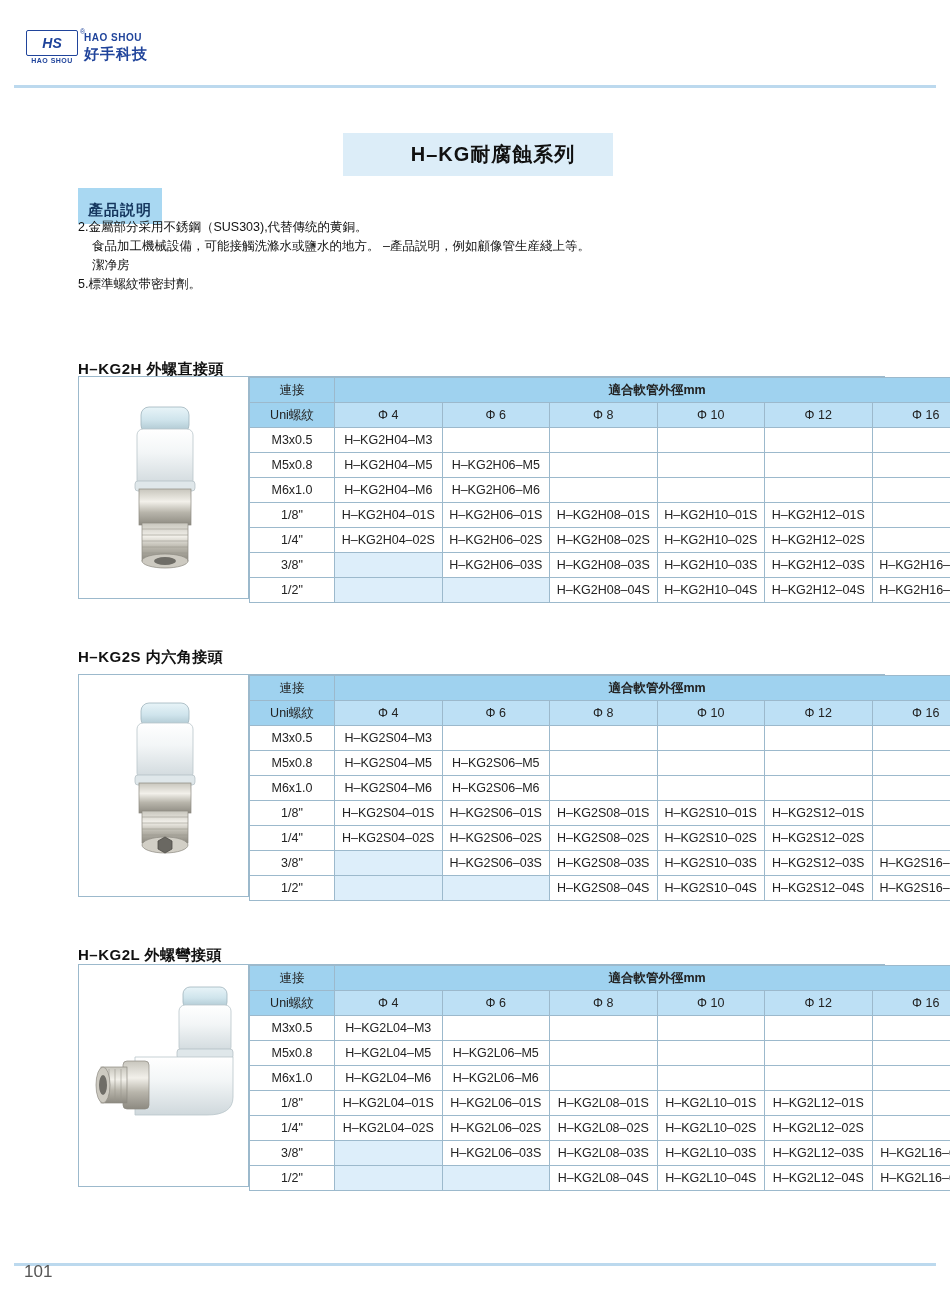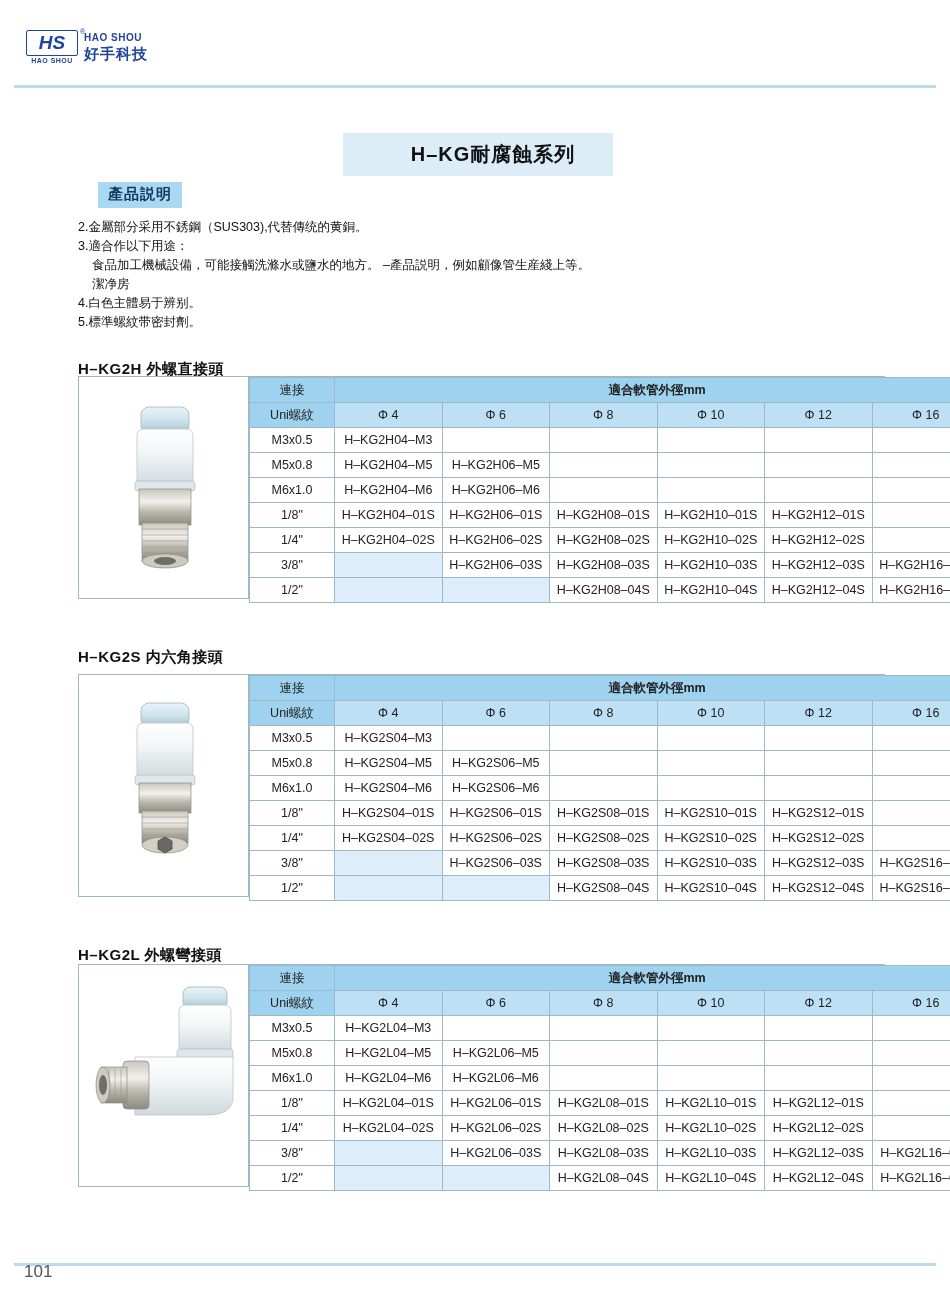--- a/index.html
+++ b/index.html
@@ -35,21 +35,21 @@
     width: 130px; height: 40px;
   }
   .logo-badge {
     position: absolute;
     left: 0; top: 0;
     width: 52px; height: 26px;
     background: #ffffff;
     border: 1px solid #20449b;
     color: #20449b;
     font-weight: bold;
-    font-size: 19px;
+    font-size: 14px;
     font-style: italic;
     line-height: 24px;
     text-align: center;
     border-radius: 2px;
   }
   .logo-sub {
     position: absolute;
     left: 0; top: 27px;
     width: 52px;
     font-size: 7px;
@@ -94,28 +94,27 @@
     line-height: 43px;
     text-align: center;
     font-size: 20px;
     font-weight: bold;
     color: #111111;
     letter-spacing: 1px;
   }
   
   .desc-tag {
     position: absolute;
-    left: 78px; top: 182px;
+    left: 78px; top: 188px;
     background: #a9d8f2;
     color: #15365e;
     font-size: 15px;
     font-weight: bold;
-    padding: 3px 10px 4px 10px;
+    padding: 13px 10px 4px 10px;
     letter-spacing: 1px;
-    margin-left: 20px;
   }
   .desc-list {
     position: absolute;
     left: 78px; top: 218px;
     width: 790px;
     font-size: 12.5px;
     line-height: 19px;
     color: #111111;
   }
   .desc-list div { white-space: pre; }
@@ -218,24 +217,22 @@
     </div>
     <div class="header-rule"></div>
   </div>
 
   <div class="title-band"></div>
   <div class="title-text">H–KG耐腐蝕系列</div>
 
   <div class="desc-tag">產品説明</div>
   <div class="desc-list">
     <div>2.金屬部分采用不銹鋼（SUS303),代替傳统的黄銅。</div>
-    <div>3.適合作以下用途：</div>
     <div class="desc-indent">食品加工機械設備，可能接觸洗滌水或鹽水的地方。 –產品説明，例如顧像管生産綫上等。</div>
     <div class="desc-indent">潔净房</div>
-    <div>4.白色主體易于辨别。</div>
     <div>5.標準螺紋带密封劑。</div>
   </div>
 
   <div class="section-title" style="left:78px; top:360px;">H–KG2H 外螺直接頭</div>
   <div class="panel" id="panel-0" style="left:78px; top:376px; width:807px; height:223px;">
     <div class="img-cell">
       <svg width="170" height="221" viewBox="0 0 170 221">
         <defs>
           <linearGradient id="metal1" x1="0" y1="0" x2="0" y2="1">
             <stop offset="0" stop-color="#c8c6bd"></stop>

